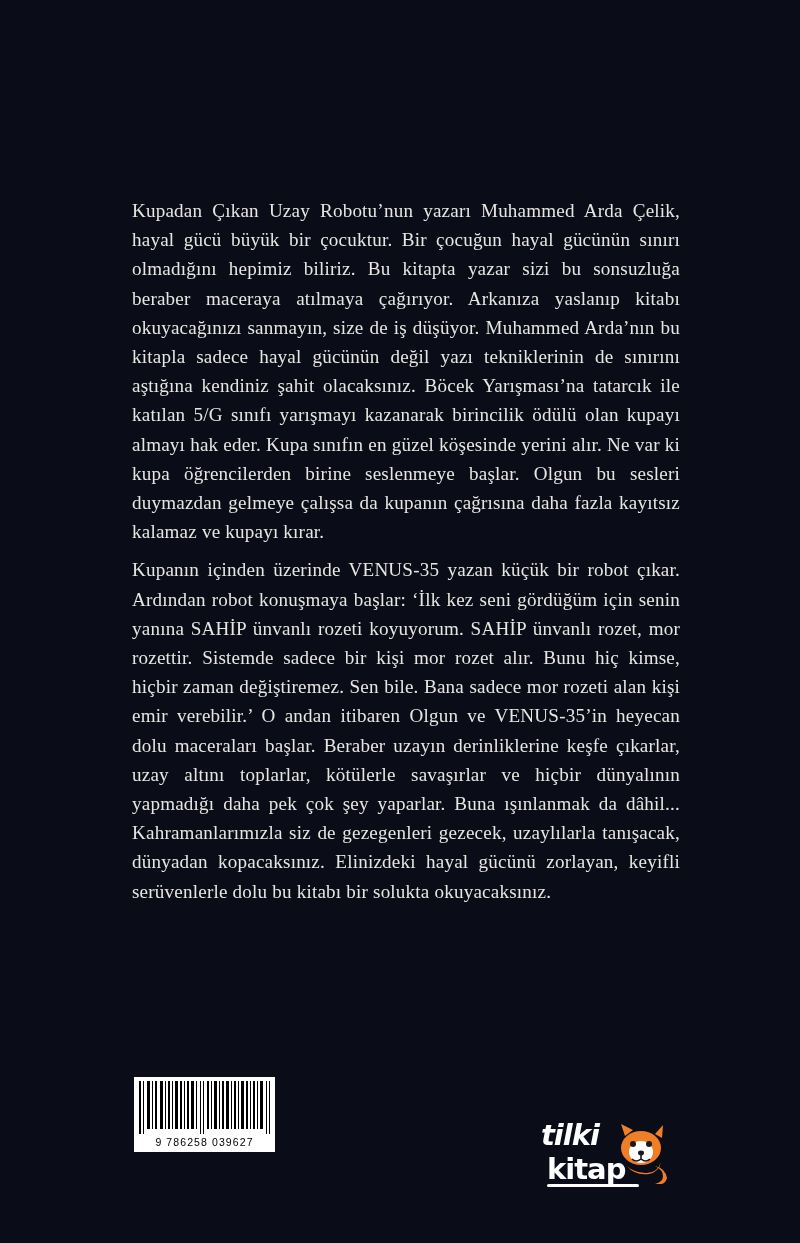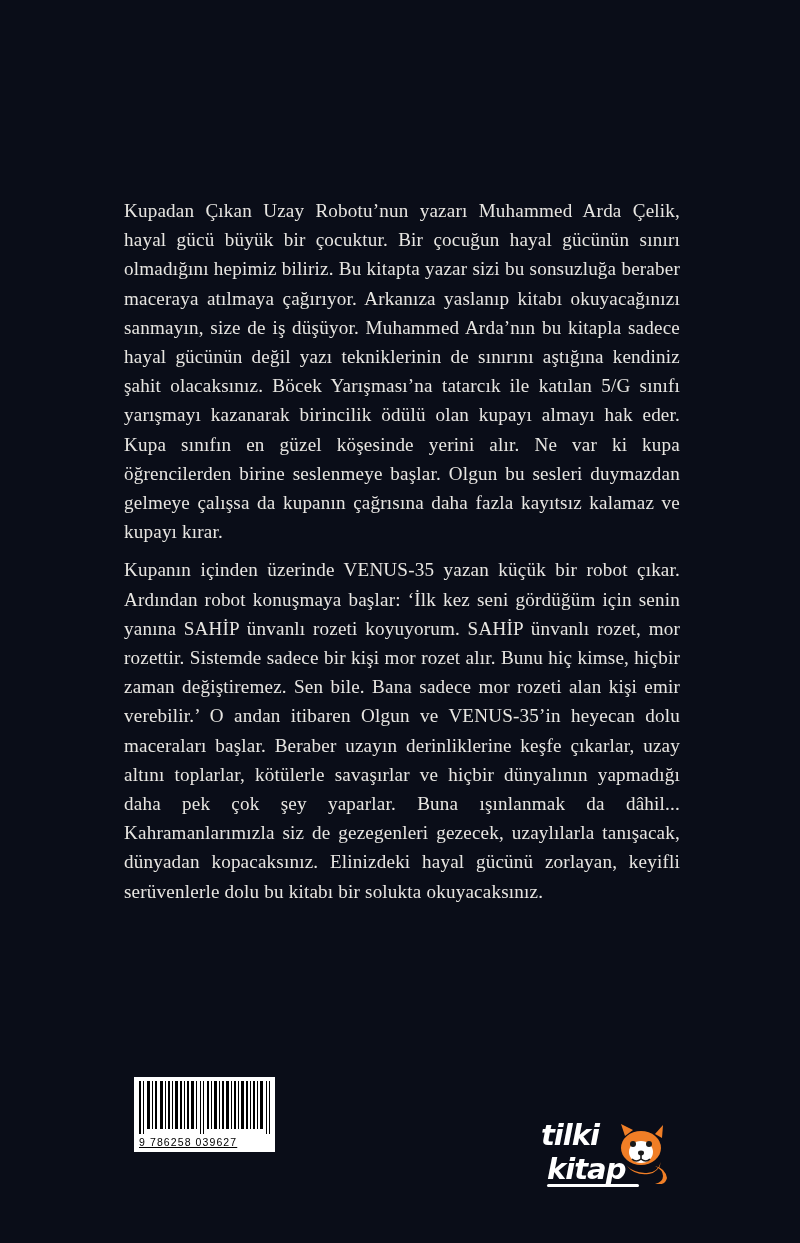--- a/index.html
+++ b/index.html
@@ -19,21 +19,21 @@
     inset: 0;
     background: #0a0d18;
   }
   .blurb {
     position: absolute;
     left: 124px;
     top: 196px;
     width: 556px;
   }
   .blurb p {
-    margin: 0 0 9px 0;
+    margin: 0 0 9px 8px;
     color: #e8e6e2;
     font-size: 19.1px;
     line-height: 29.2px;
     text-align: justify;
     text-justify: inter-word;
     letter-spacing: 0.01em;
     font-family: "Liberation Serif", serif;
   }
   .blurb p:last-child {
     margin-bottom: 0;
@@ -49,28 +49,27 @@
     padding: 4px 5px 2px 5px;
     box-sizing: border-box;
   }
   .barcode-bars {
     width: 100%;
     height: 53px;
     display: block;
   }
   .barcode-number {
     display: block;
-    text-align: left;
+    text-align: center;
     color: #000000;
     font-family: "Liberation Sans", sans-serif;
     font-size: 10.5px;
     letter-spacing: 1.1px;
     line-height: 15px;
     margin-top: 1px;
-    text-decoration: underline;
   }
   
   .logo {
     position: absolute;
     left: 541px;
     top: 1078px;
     width: 128px;
     height: 80px;
     margin-top: 36px;
   }
@@ -86,21 +85,20 @@
     letter-spacing: -1px;
     line-height: 30px;
   }
   .logo-word-bottom {
     position: absolute;
     left: 6px;
     top: 40px;
     color: #ffffff;
     font-family: "DejaVu Sans", sans-serif;
     font-weight: bold;
-    font-style: italic;
     font-size: 29px;
     letter-spacing: -1px;
     line-height: 30px;
   }
   .logo-fox {
     position: absolute;
     left: 74px;
     top: 8px;
     width: 54px;
     height: 62px;

